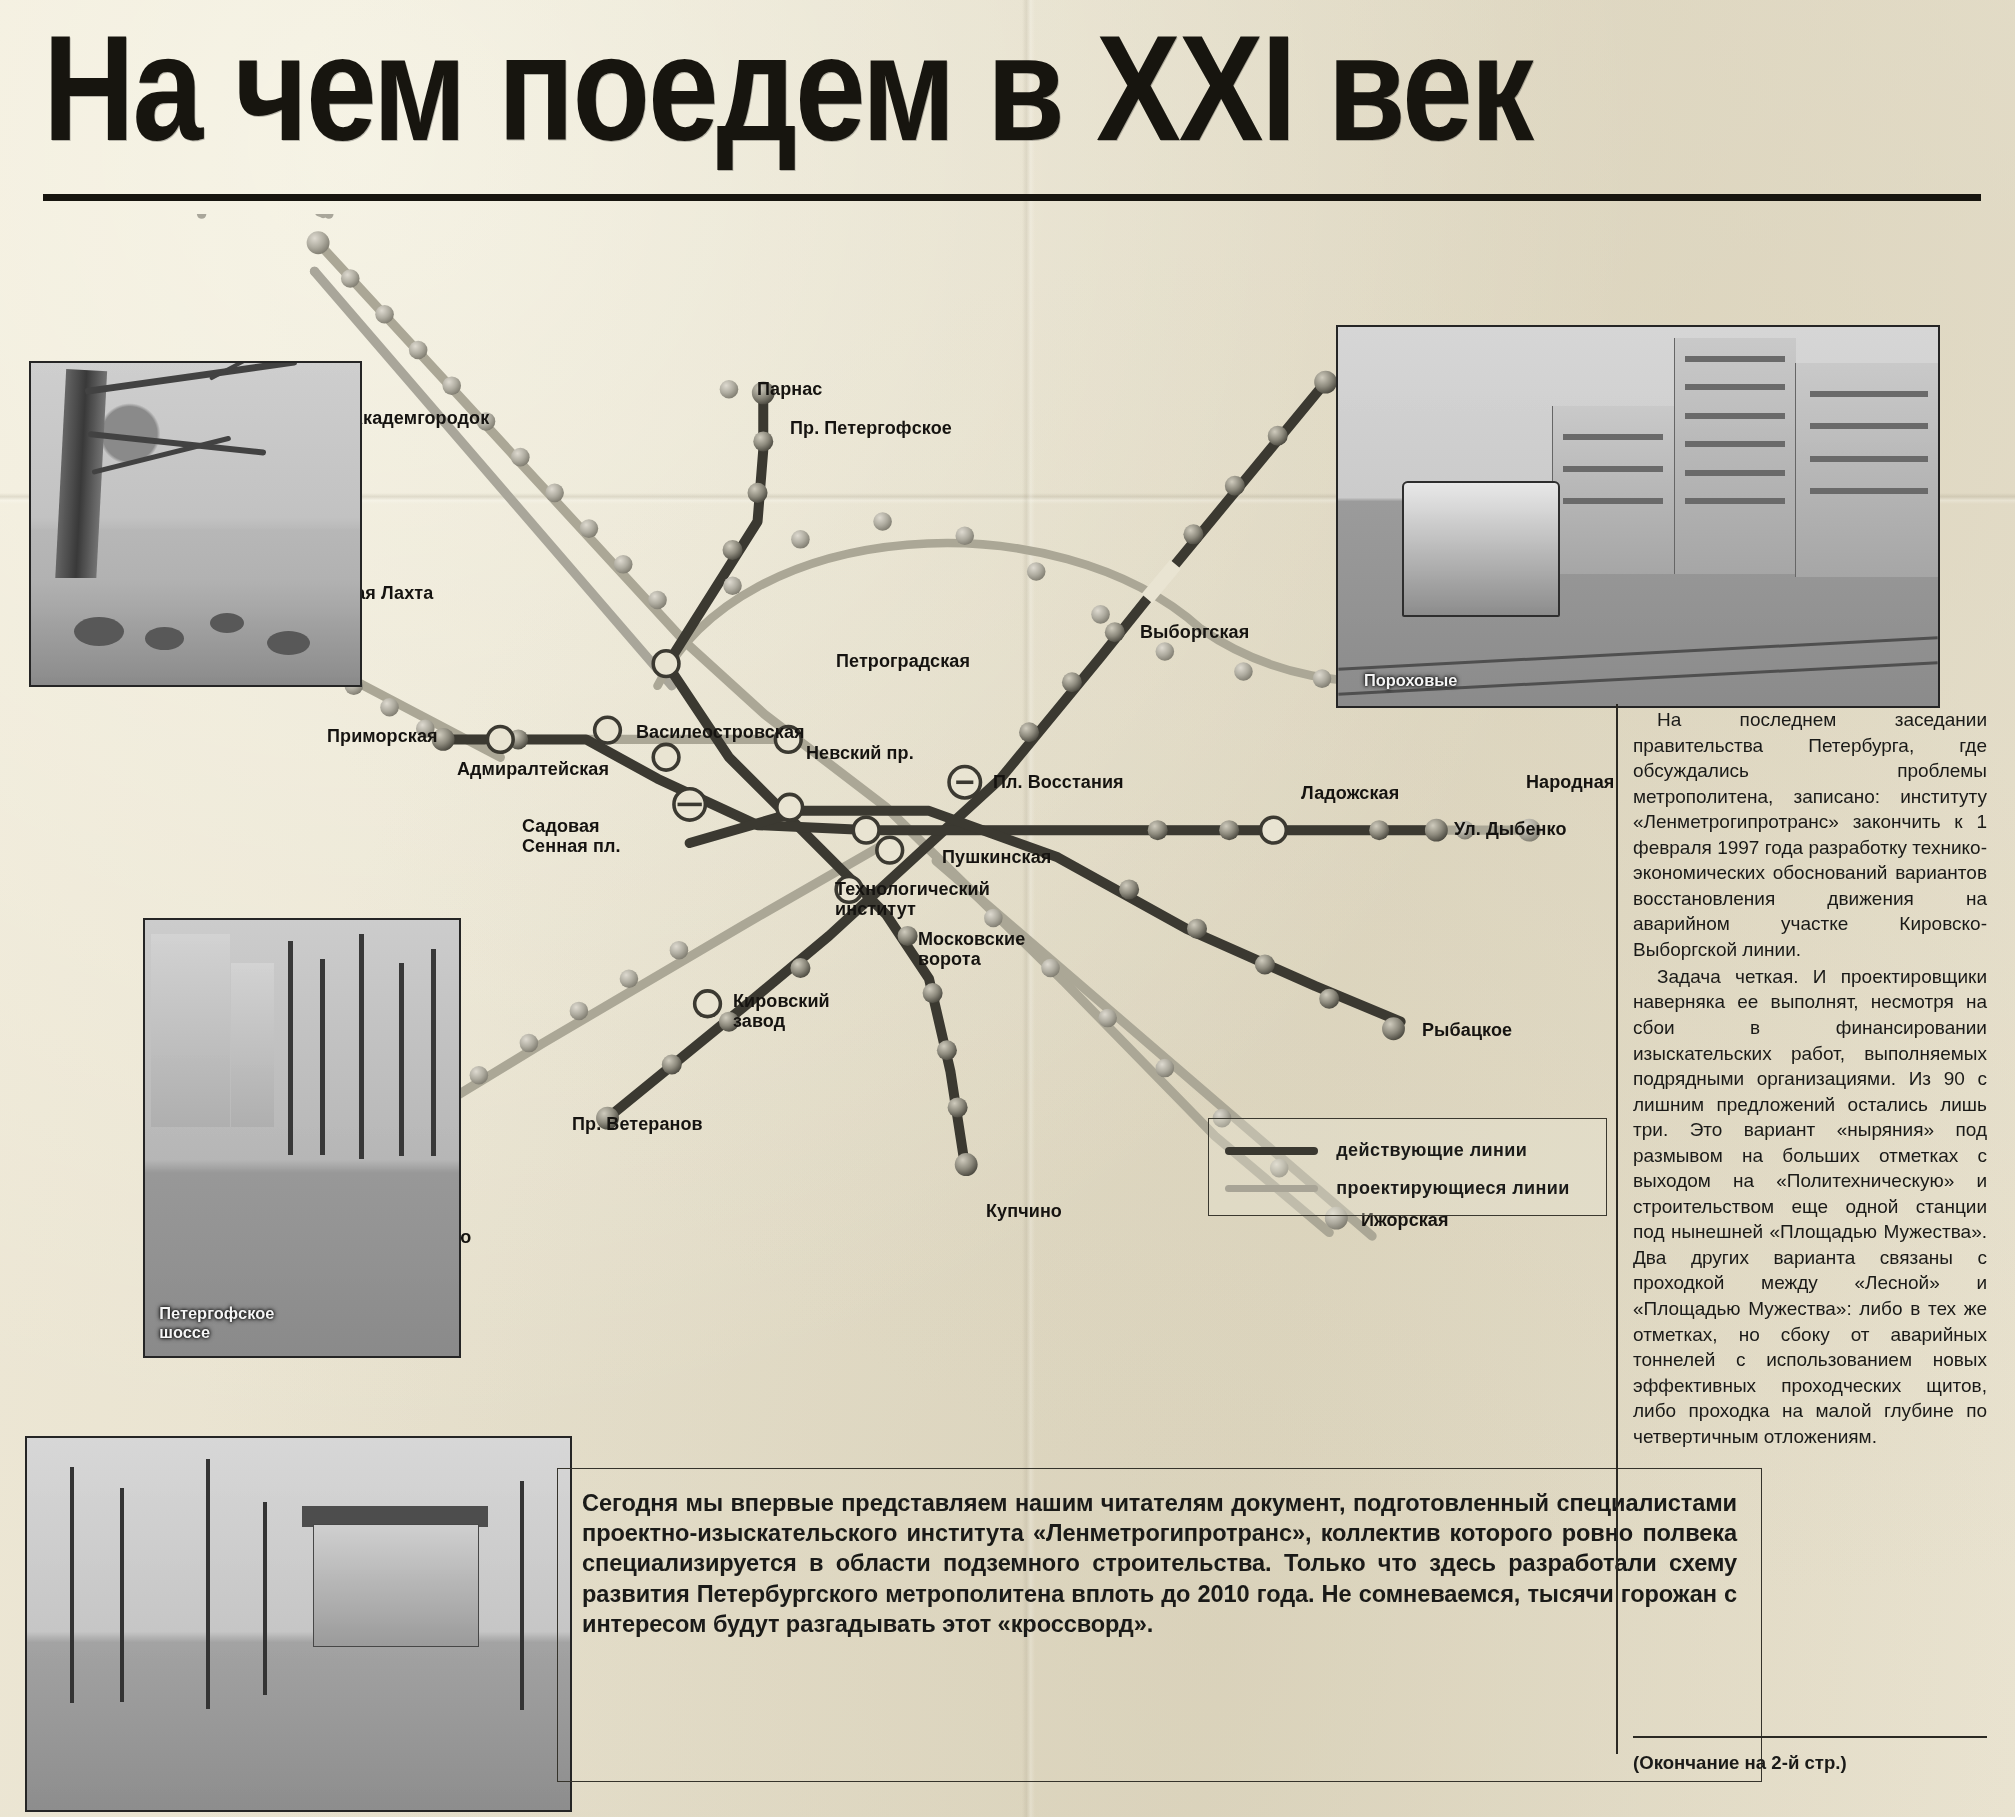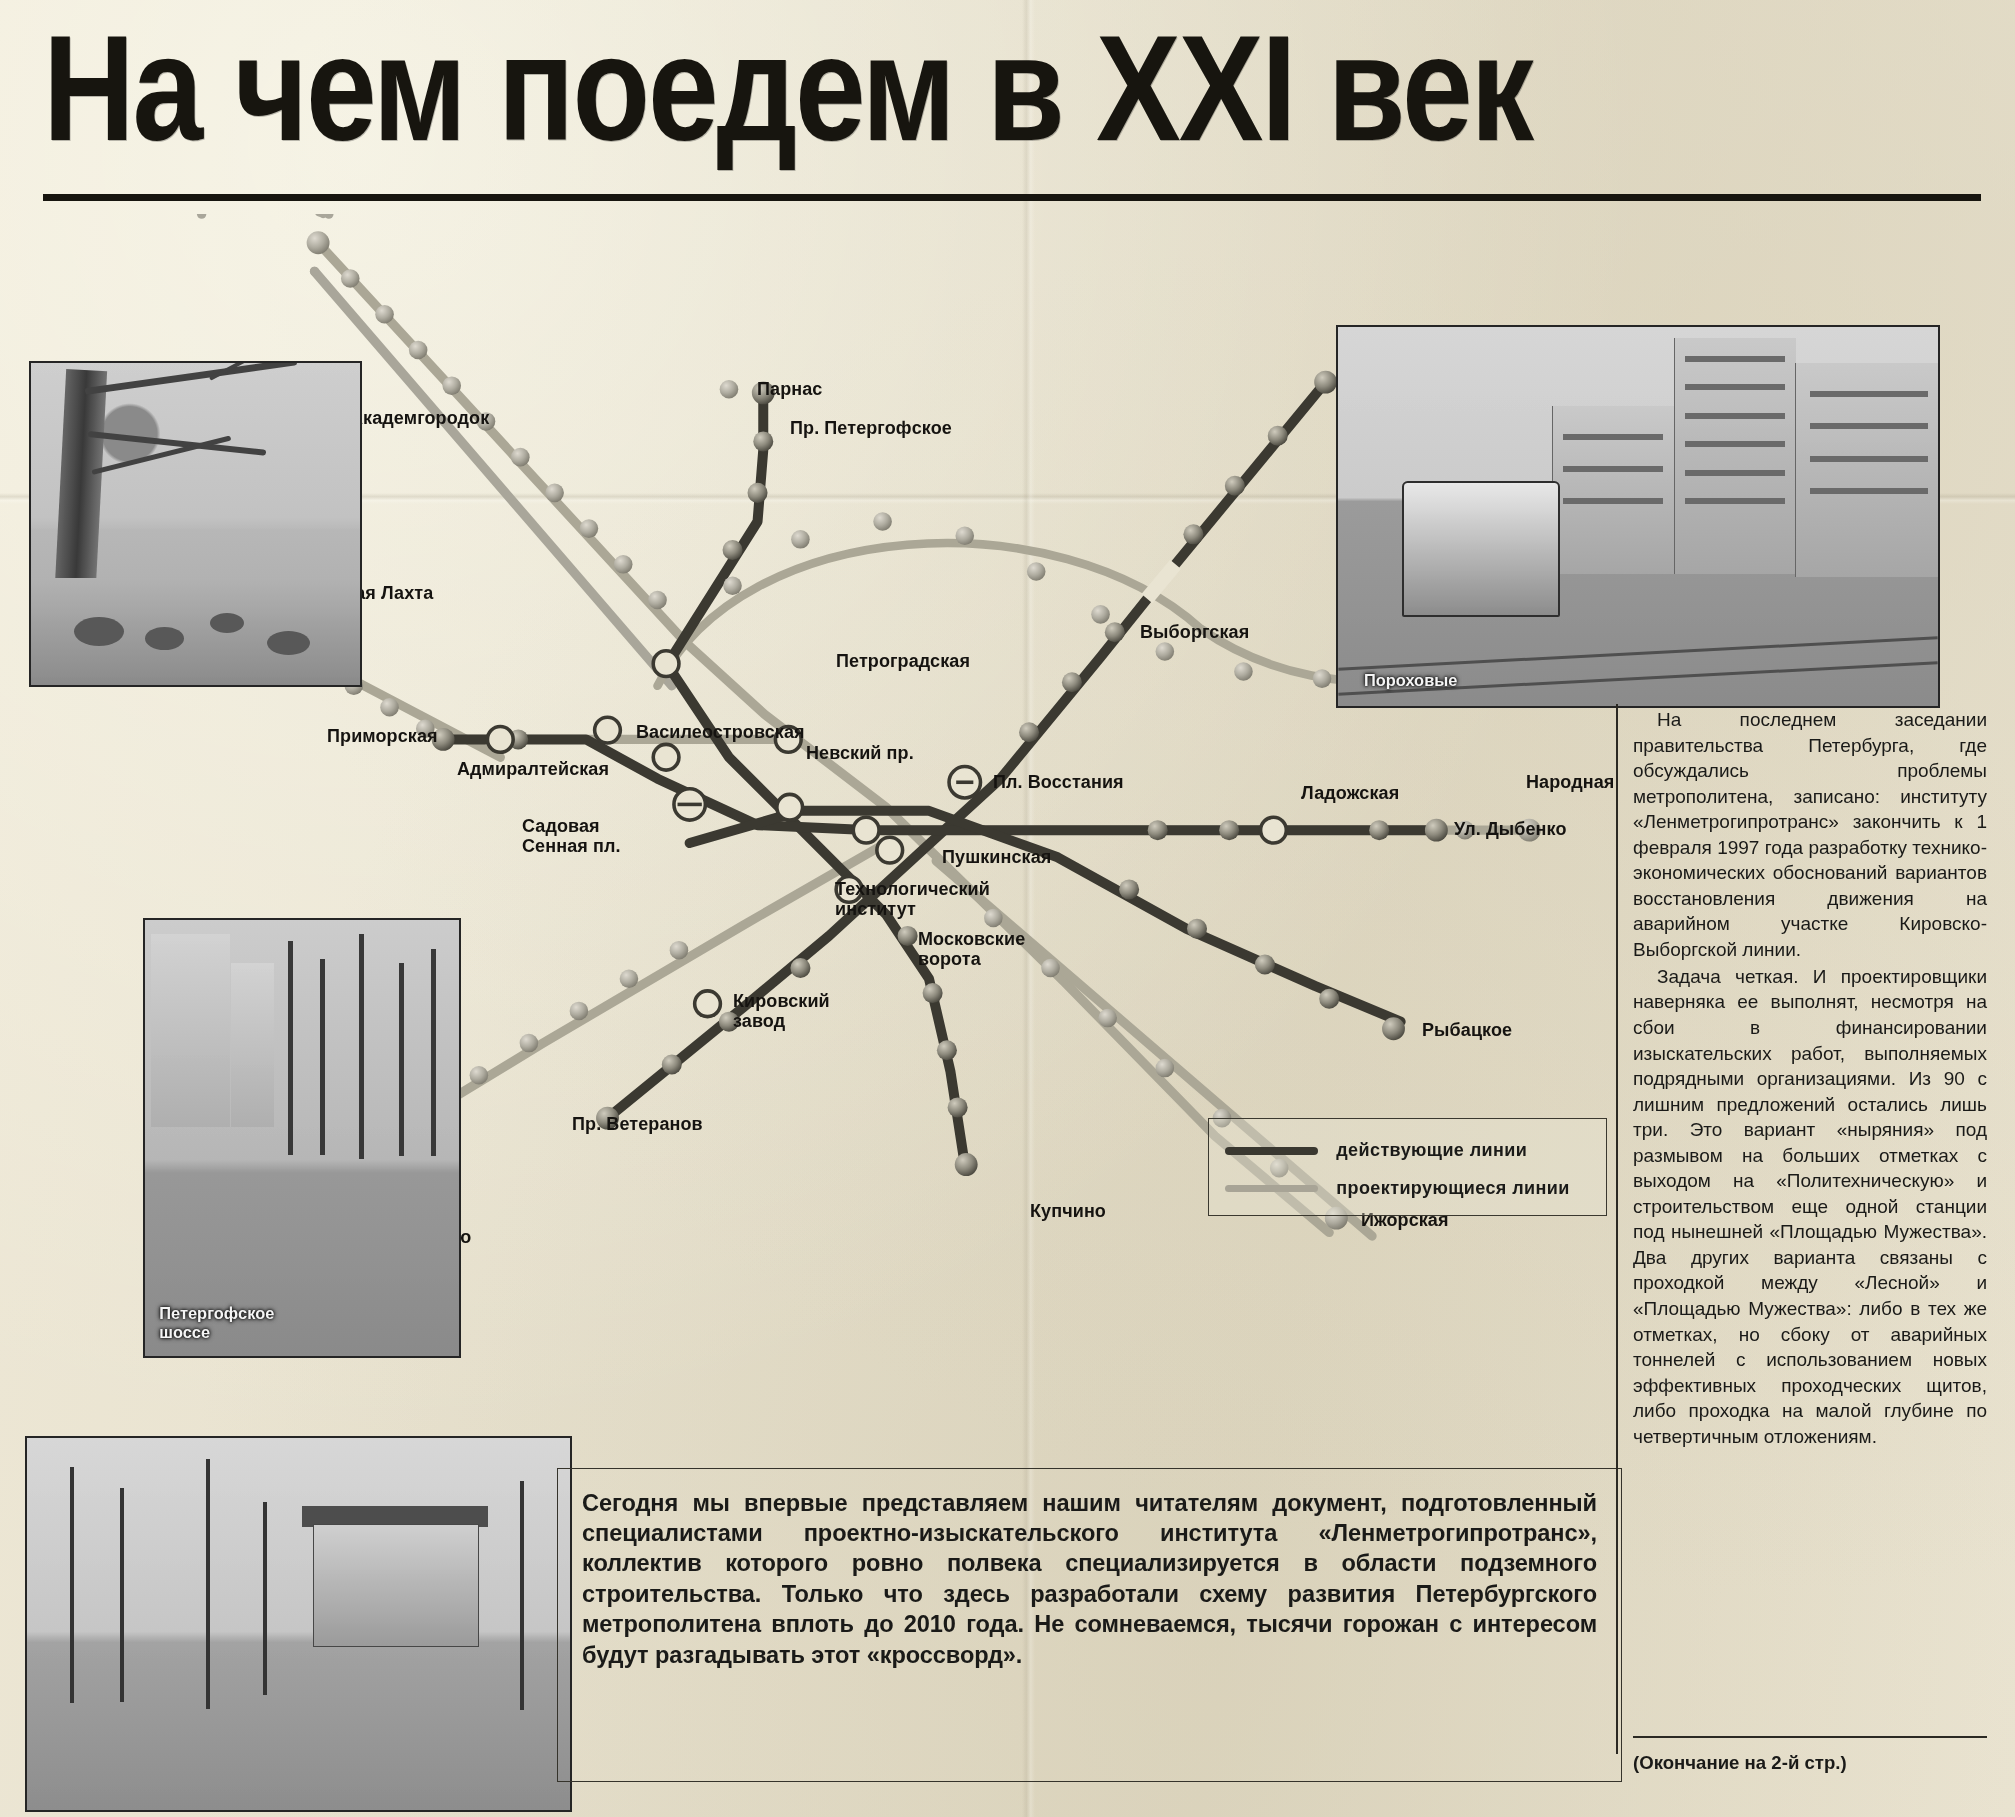--- a/index.html
+++ b/index.html
@@ -122,21 +122,21 @@
     position:absolute;left:1208px;top:1118px;width:397px;height:96px;
     border:1.4px solid #3a382f;
     background:rgba(233,228,212,.35);
   }
   .lg-row{position:absolute;left:15.7px;display:flex;align-items:center;}
   .lg-line{width:93px;height:7.9px;margin-right:18.6px;border-radius:4.3px;}
   .lg-txt{font-size:18px;font-weight:bold;letter-spacing:0.4px;}
 
   
   #intro{
-    position:absolute;left:557px;top:1468px;width:1065px;height:314px;
+    position:absolute;left:557px;top:1468px;width:1205px;height:314px;
     border:1.4px solid #35332b;
     padding:18.6px 24px 0 24px;
     box-sizing:border-box;
   }
   #intro p{
     margin:0;
     font-size:23.6px;
     font-weight:bold;
     line-height:1.29;
     text-align:justify;
@@ -386,21 +386,21 @@
   <div class="st-label" style="left:792px;top:665px;white-space:pre;">Технологический
 институт</div>
   <div class="st-label" style="left:1379px;top:806px;">Рыбацкое</div>
   <div class="st-label" style="left:875px;top:715px;white-space:pre;">Московские
 ворота</div>
   <div class="st-label" style="left:690px;top:777px;white-space:pre;">Кировский
 завод</div>
   <div class="st-label" style="left:529px;top:900px;">Пр. Ветеранов</div>
   <div class="st-label" style="left:247px;top:927px;white-space:pre;color:#f0eee4;text-shadow:0 0 3.6px #000,0 0 6.4px #000;">Петергофское
 шоссе</div>
-  <div class="st-label" style="left:943px;top:987px;margin-left:44px;">Купчино</div>
+  <div class="st-label" style="left:943px;top:987px;">Купчино</div>
   <div class="st-label" style="left:1318px;top:996px;">Ижорская</div>
   <div class="st-label" style="left:364px;top:1013px;">Лигово</div>
 </div>
 
 <div class="photo" id="photo-tree">
   <div class="trunk"></div>
   <div class="branch" style="left:54px;top:25px;width:214px;transform:rotate(-8deg);"></div>
   <div class="branch" style="left:57px;top:68px;width:179px;transform:rotate(6deg);height:5.7px;"></div>
   <div class="branch" style="left:61px;top:107px;width:143px;transform:rotate(-14deg);height:5px;"></div>
   <div class="branch" style="left:179px;top:14.3px;width:107px;transform:rotate(-28deg);height:4.3px;"></div>

